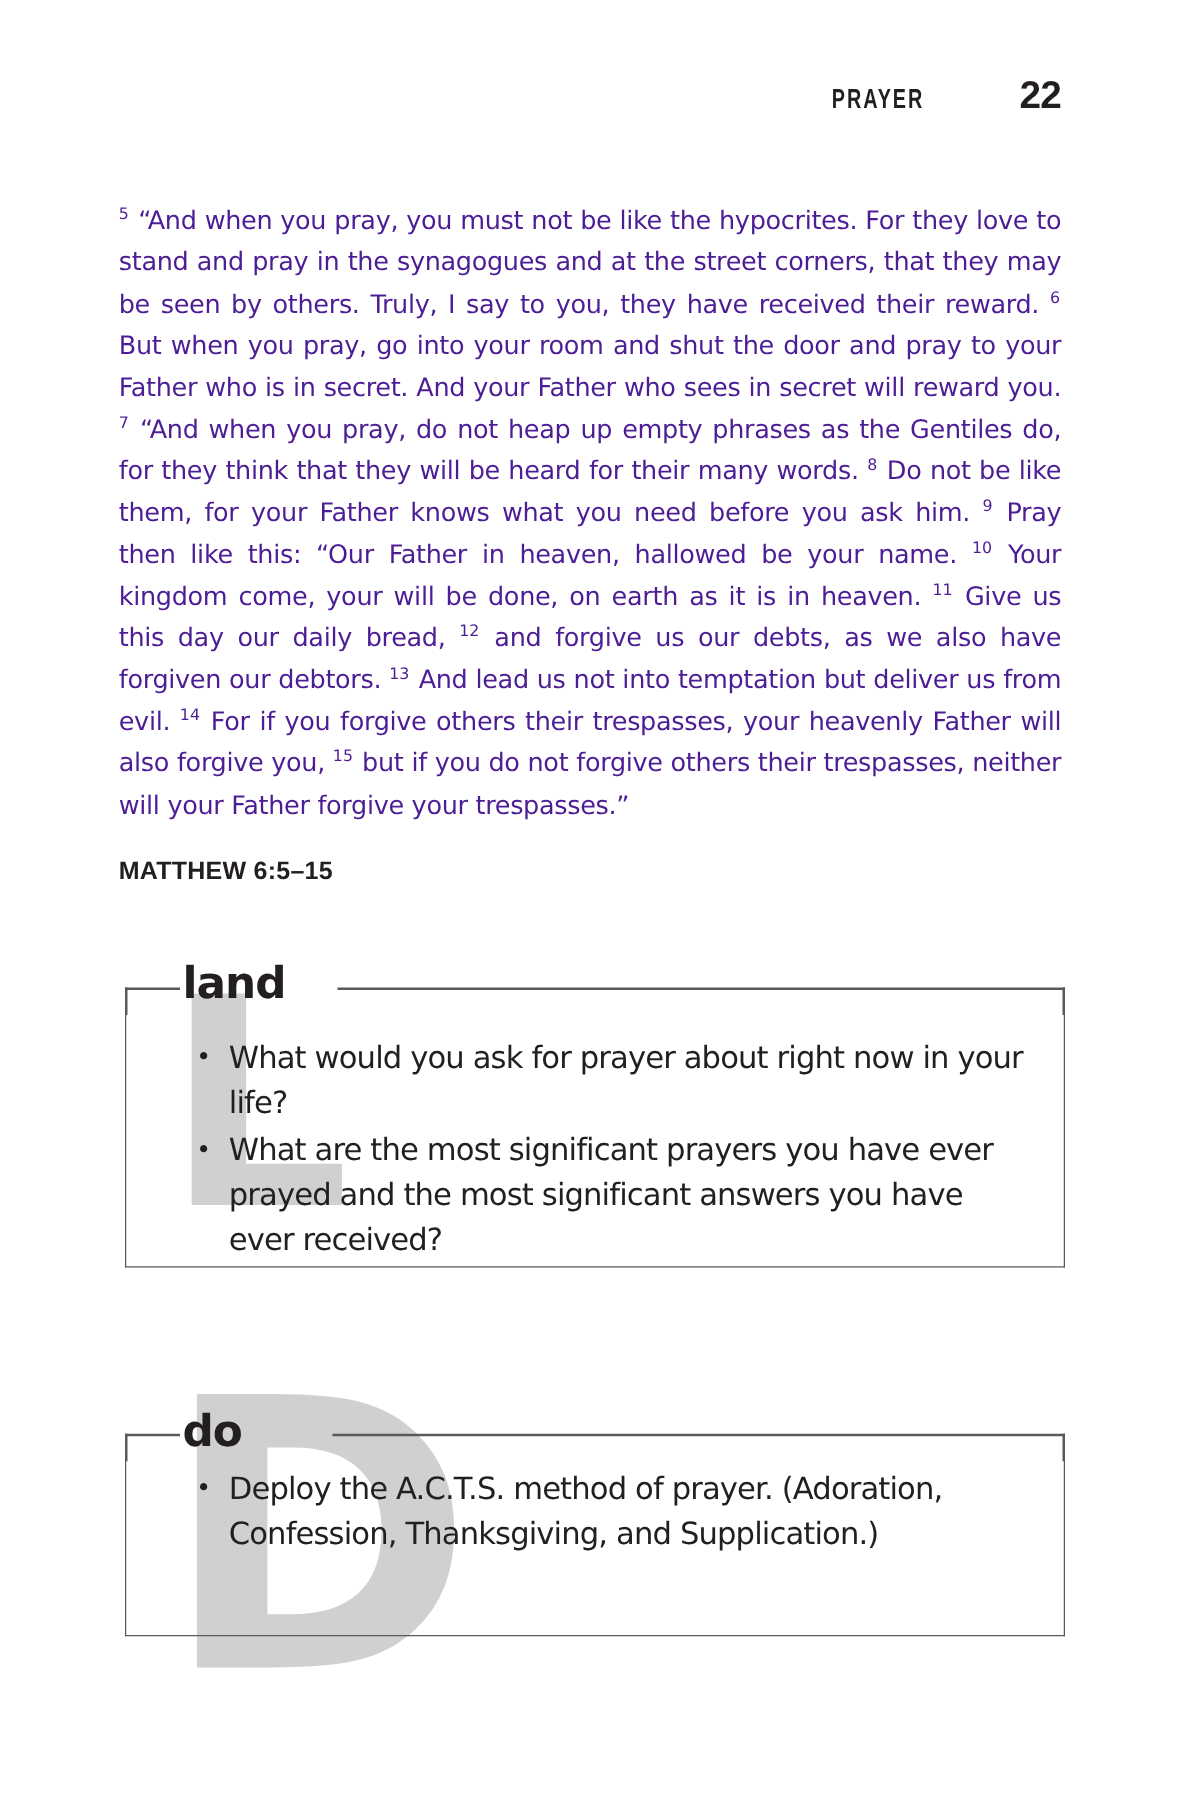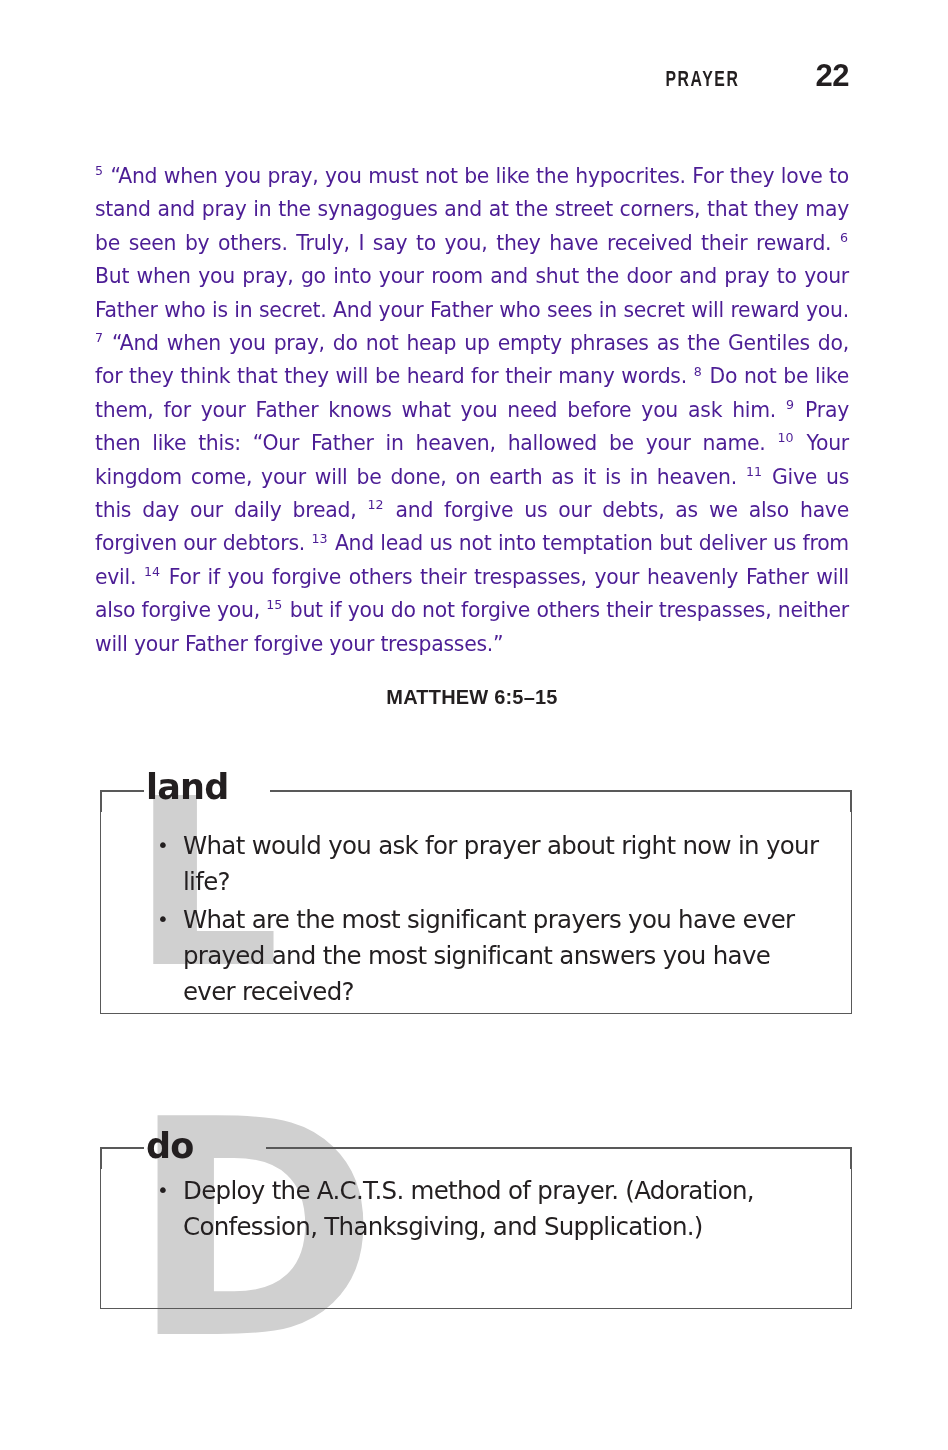--- a/index.html
+++ b/index.html
@@ -68,21 +68,21 @@
     line-height: 0;
     letter-spacing: 0;
     padding-right: 1px;
   }
 
   .attribution {
     position: absolute;
     top: 686px;
     left: 95px;
     width: 754px;
-    text-align: center;
+    text-align: left;
     font-family: "Liberation Sans", sans-serif;
     font-weight: 700;
     font-size: 20px;
     letter-spacing: 0.2px;
     color: #231f20;
   }
 
   
   .section-block {
     position: absolute;

